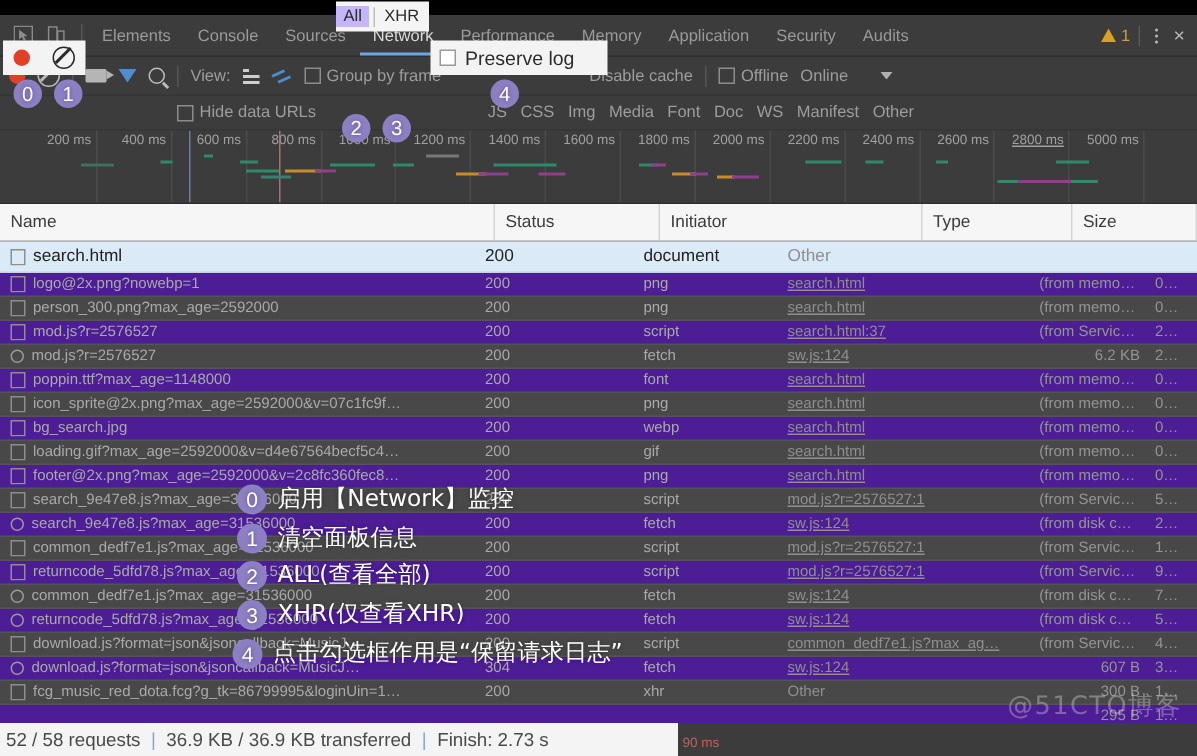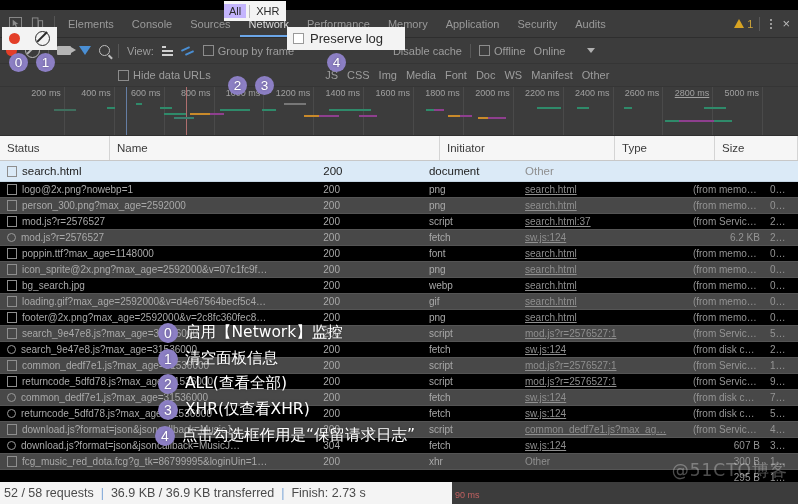--- a/index.html
+++ b/index.html
@@ -125,21 +125,21 @@
   }
   .tbody{position:relative;background:#4a4a4a;}
   .trow{
     height:16px;display:flex;align-items:center;font-size:10px;box-sizing:border-box;
     border-bottom:1px solid #545454;color:#a9a9a9;
   }
   .trow.first{
     height:21px;background:#dbeaf7;color:#222;font-size:11.5px;border-bottom:1px solid #c3d4e2;
   }
   .trow.even{background:#484848;}
-  .trow.odd{background:#000000;}
+  .trow.odd{background:#4c1d95;}
   .cell{padding-left:7px;box-sizing:border-box;overflow:hidden;white-space:nowrap;text-overflow:ellipsis;}
   .cell.name{display:flex;align-items:center;gap:5px;}
   .ficon{
     width:8px;height:9px;border:1px solid #8e8e8e;flex:0 0 auto;background:transparent;
   }
   .fetch-ic{
     width:7px;height:7px;border:1px solid #9a9a9a;border-radius:50%;flex:0 0 auto;
   }
   .cell.init{color:#8f8f8f;}
   .cell.init u{text-decoration:underline;}
@@ -370,22 +370,22 @@
         <div class="ov-bar" style="left: 563px; top: 20px; width: 12px; background: rgb(47, 138, 106);"></div>
         <div class="ov-bar" style="left: 610px; top: 20px; width: 8px; background: rgb(47, 138, 106);"></div>
         <div class="ov-bar" style="left: 651px; top: 33px; width: 14px; background: rgb(47, 138, 106);"></div>
         <div class="ov-bar" style="left: 665px; top: 33px; width: 42px; background: rgb(142, 63, 142);"></div>
         <div class="ov-bar" style="left: 700px; top: 33px; width: 18px; background: rgb(47, 138, 106);"></div>
         <div class="ov-bar" style="left: 690px; top: 20px; width: 22px; background: rgb(47, 138, 106);"></div>
       </div>
   </div>
 
   <div class="thead">
+    <div class="th" style="width:330px">Name</div>
     <div class="th" style="width:110px">Status</div>
-    <div class="th" style="width:330px">Name</div>
     <div class="th" style="width:175px">Initiator</div>
     <div class="th" style="width:100px">Type</div>
     <div class="th" style="width:83px">Size</div>
   </div>
 
   <div class="tbody" id="tbody">
       <div class="trow first">
         <div class="cell name" style="width: 330px;">
           <span class="ficon"></span>
           <span style="overflow: hidden; text-overflow: ellipsis; white-space: nowrap;">search.html</span>

